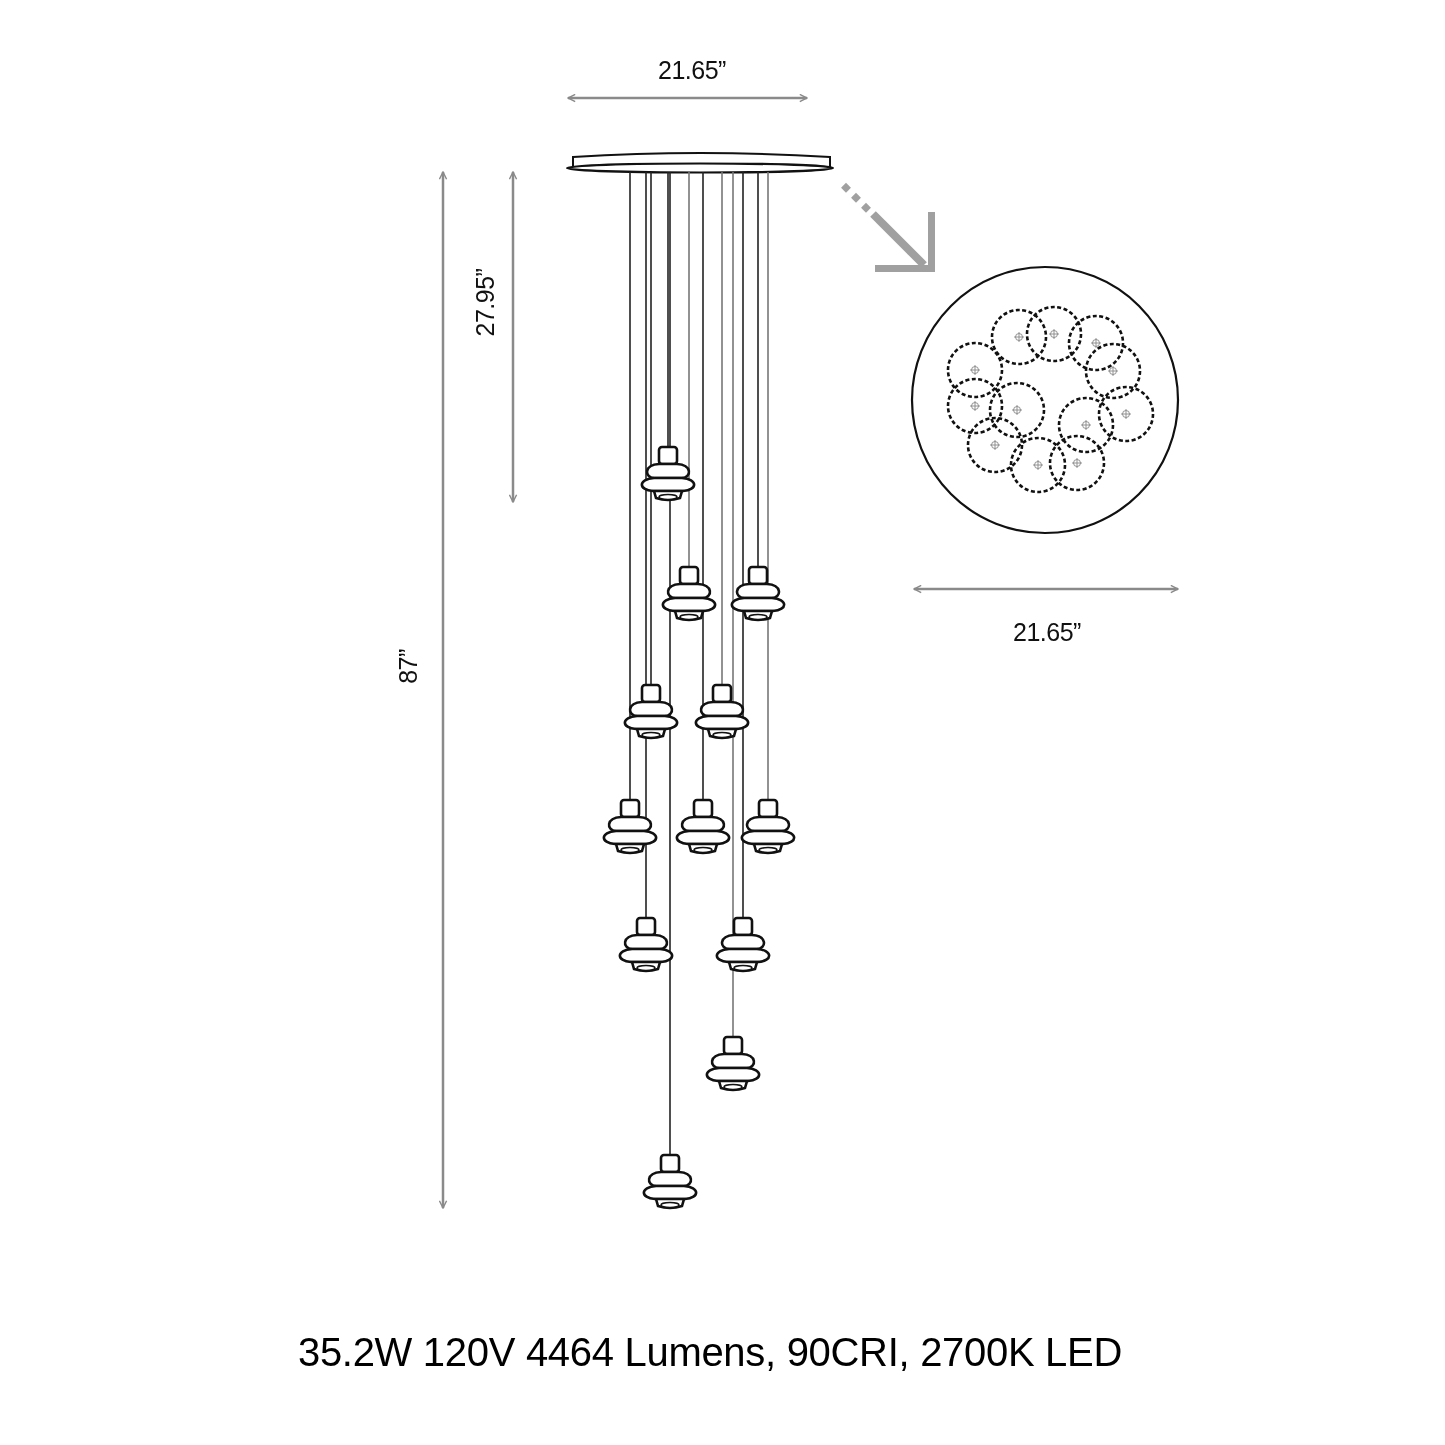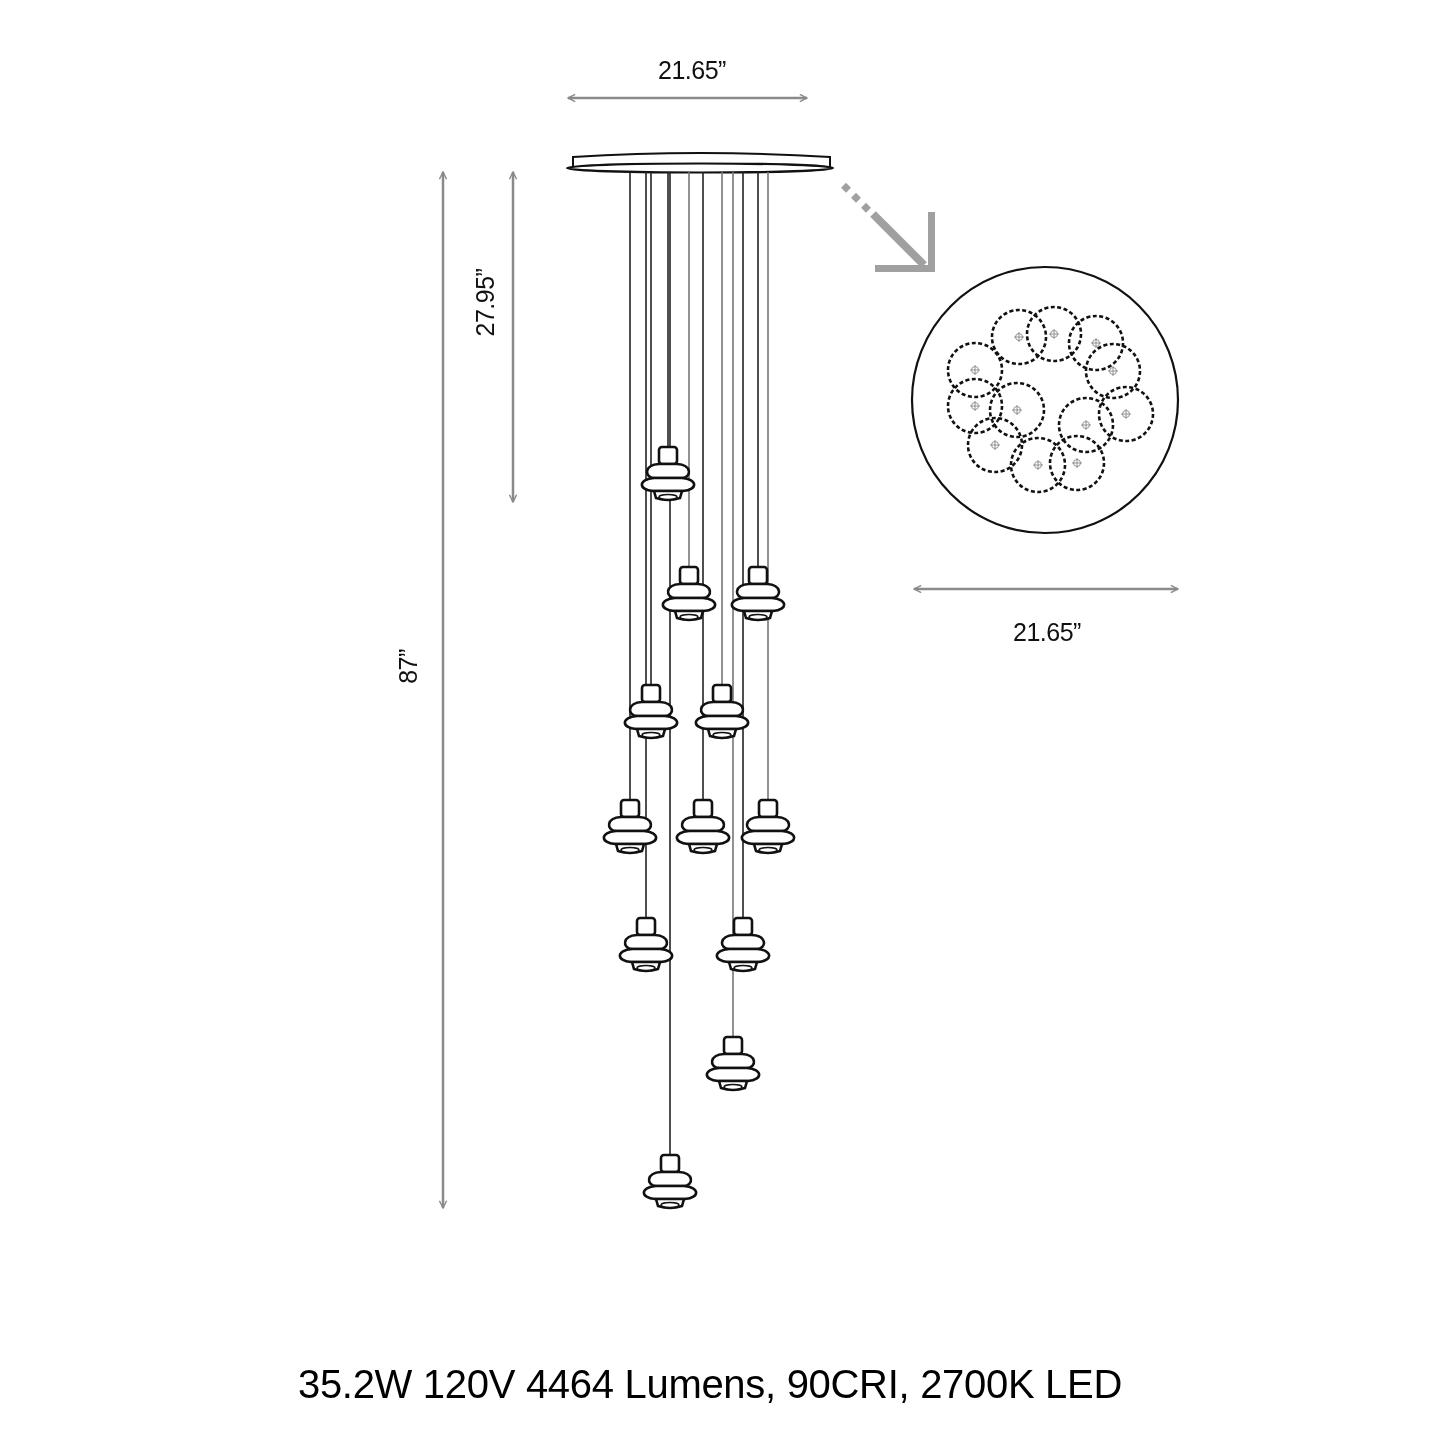--- a/index.html
+++ b/index.html
@@ -1,20 +1,20 @@
 <!DOCTYPE html>
 <html><head>
 <meta charset="utf-8">
 <style>
   html,body{margin:0;padding:0;background:#fff;}
   body{width:1445px;height:1445px;position:relative;overflow:hidden;font-family:"Liberation Sans",sans-serif;}
   #drawing{position:absolute;left:0;top:0;}
   .dim-label{position:absolute;font-family:"Liberation Sans",sans-serif;color:#111;font-size:25px;letter-spacing:-0.5px;white-space:nowrap;}
   .rot{transform-origin:center center;transform:rotate(-90deg);}
-  .spec{position:absolute;left:0;width:1420px;top:1330px;text-align:center;font-size:40px;color:#000;font-family:"Liberation Sans",sans-serif;letter-spacing:-0.3px;margin-top:32px;}
+  .spec{position:absolute;left:0;width:1420px;top:1330px;text-align:center;font-size:40px;color:#000;font-family:"Liberation Sans",sans-serif;letter-spacing:-0.3px;}
 </style>
 </head>
 <body>
 
 <svg id="drawing" width="1445" height="1445" viewBox="0 0 1445 1445" xmlns="http://www.w3.org/2000/svg">
   <defs>
     <marker id="ah" viewBox="0 0 10 10" refX="9" refY="5" markerWidth="9" markerHeight="9" orient="auto-start-reverse" markerUnits="userSpaceOnUse">
       <path d="M1,1 L9,5 L1,9" fill="none" stroke="#8a8a8a" stroke-width="1.6"></path>
     </marker>
   </defs>

